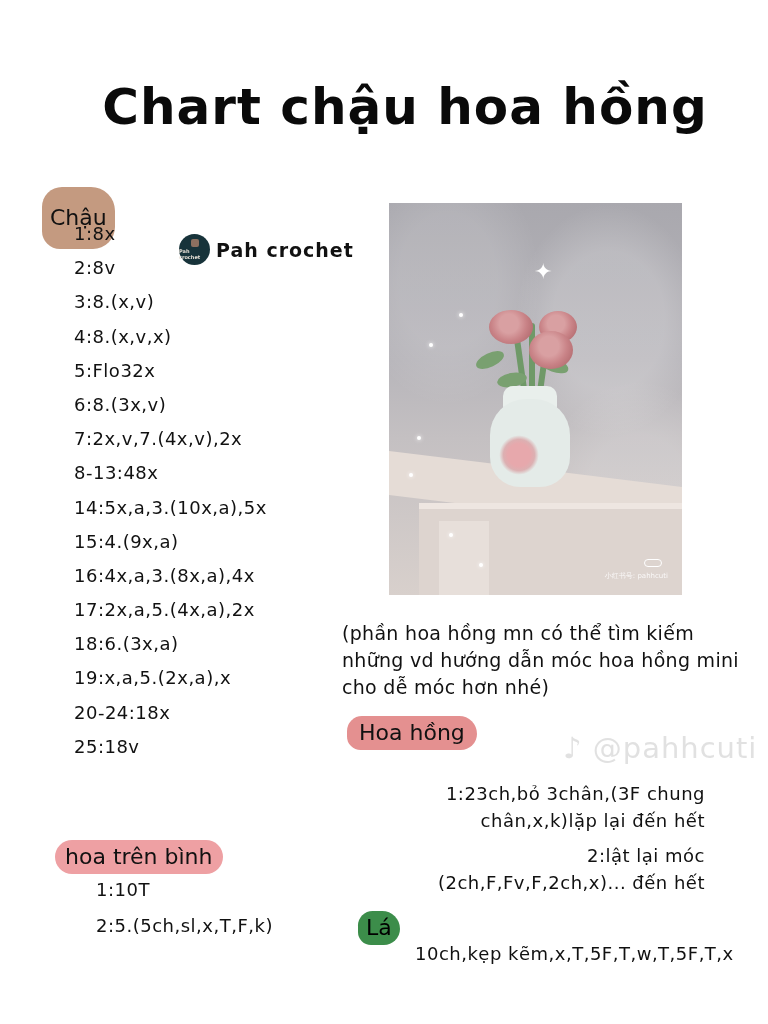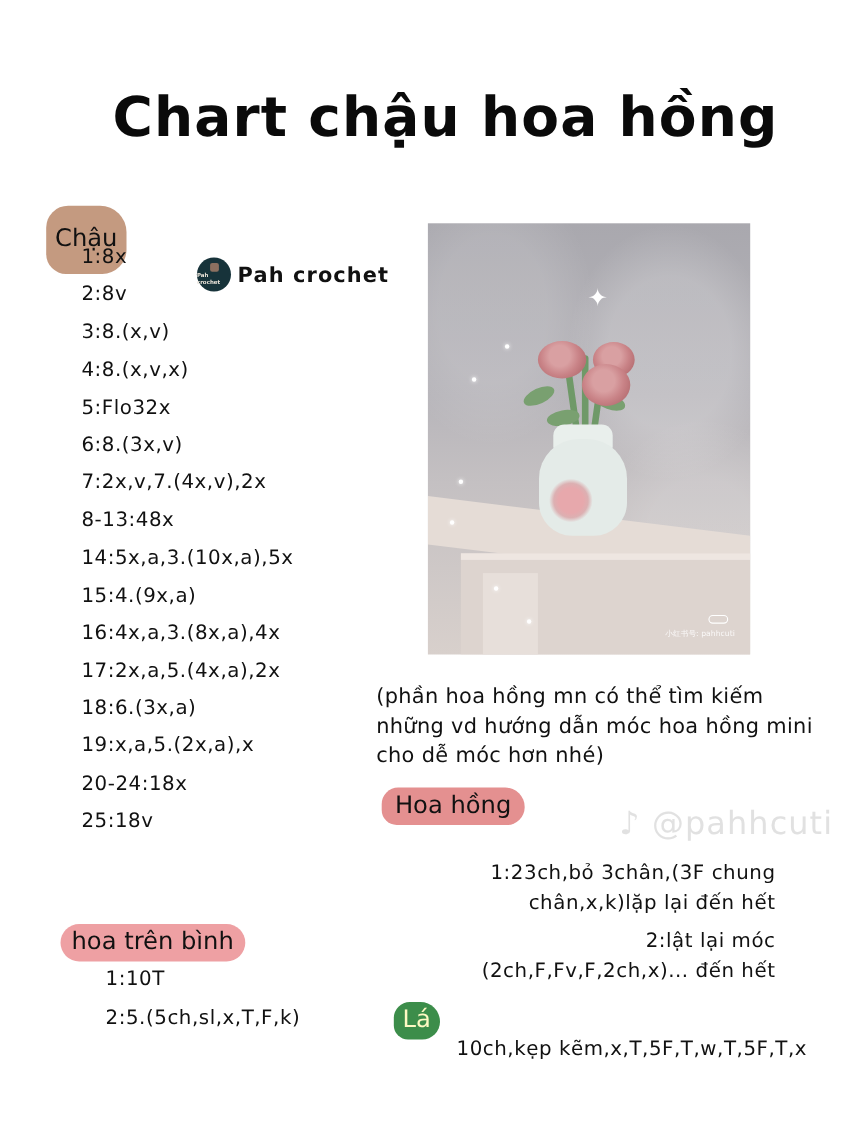--- a/index.html
+++ b/index.html
@@ -12,21 +12,21 @@
     letter-spacing: 1px; color: #0a0a0a;
   }
 
   .badge {
     position: absolute; font-size: 22px; color: #111; padding: 18px 8px;
     border-radius: 22px; line-height: 26px; white-space: nowrap;
   }
   .badge-chau { left: 42px; top: 187px; background: #c49a80; border-radius: 20px 24px 22px 18px; }
   .badge-hoatren { left: 55px; top: 840px; background: #eea0a3; border-radius: 24px; padding: 4px 10px; }
   .badge-hoahong { left: 347px; top: 716px; background: #e49090; border-radius: 22px 26px 24px 20px; padding: 4px 12px; }
-  .badge-la { left: 358px; top: 911px; background: #3c8d4a; border-radius: 18px 22px 20px 16px; padding: 4px 8px; color: #fef9c3; }
+  .badge-la { left: 358px; top: 911px; background: #3c8d4a; border-radius: 18px 22px 20px 16px; padding: 4px 8px; color: #000000; }
 
   .rows { position: absolute; left: 74px; top: 220px; }
   .row { font-size: 18px; height: 34.2px; line-height: 28px; letter-spacing: 0.5px; white-space: nowrap; }
 
   .brand { position: absolute; left: 179px; top: 234px; display: flex; align-items: center; gap: 6px; justify-content: flex-end; }
   .brand-logo {
     width: 31px; height: 31px; border-radius: 50%; background: #17333a;
     display: flex; align-items: center; justify-content: center;
     font-size: 5px; color: #e9e2d8; font-weight: bold; flex-direction: column;
   }

